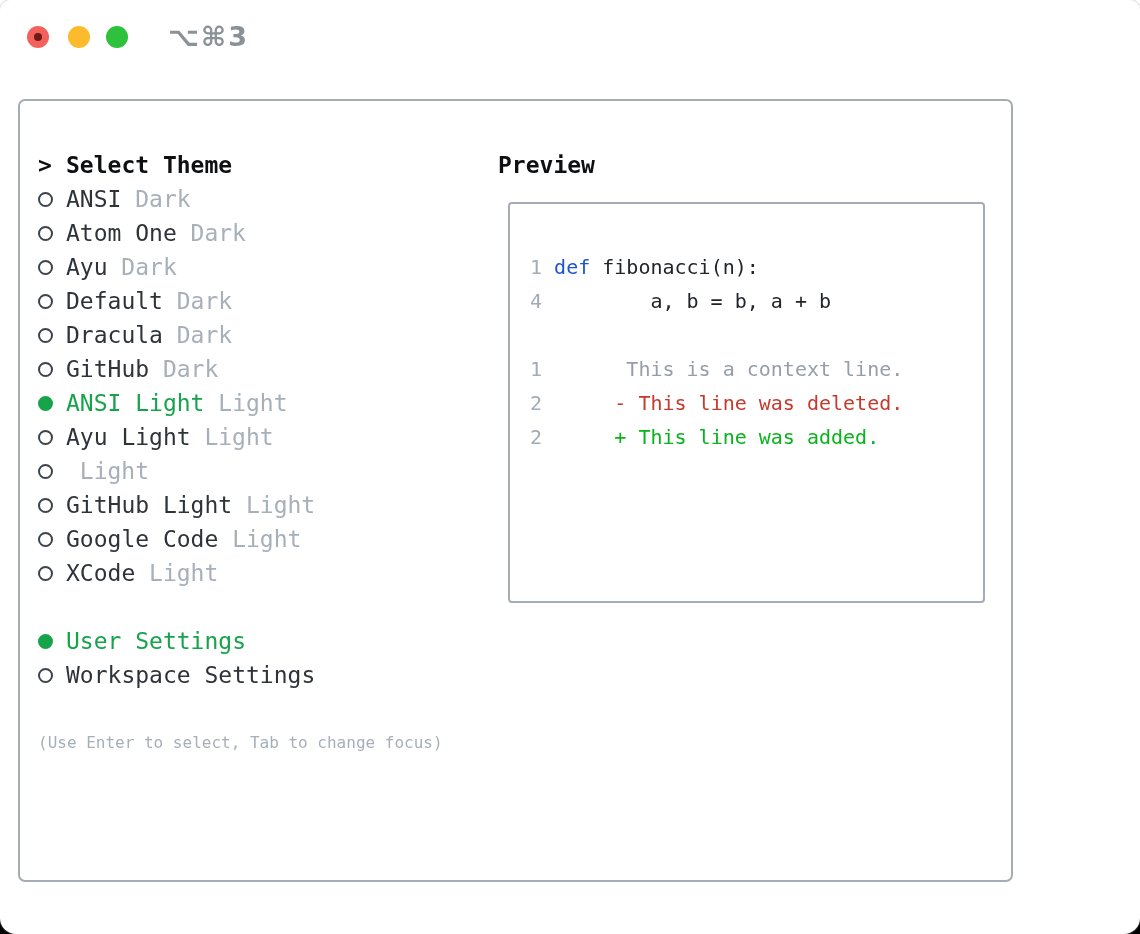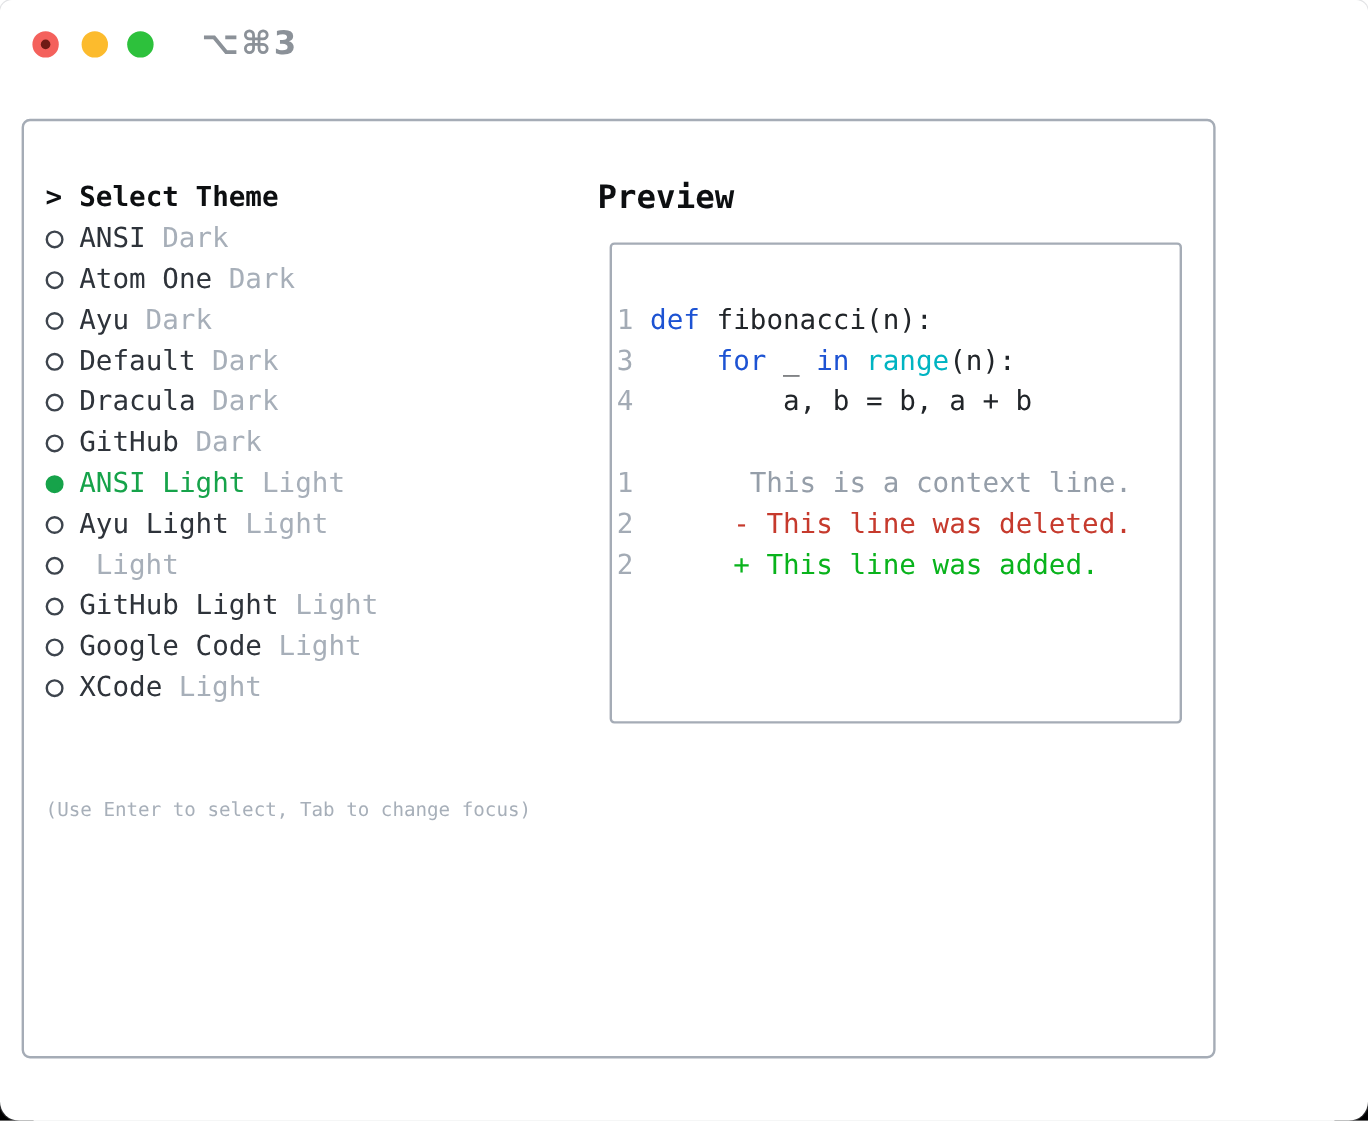--- a/index.html
+++ b/index.html
@@ -43,28 +43,28 @@
   .radio{width:15px;height:15px;box-sizing:border-box;border:2px solid var(--radio);border-radius:50%;}
   .radio.on{background:var(--green-sel);border-color:var(--green-sel);}
   .name{color:var(--text);white-space:pre;}
   .option.selected .name{color:var(--green-sel);text-align:center;}
   .suffix{color:var(--muted);margin-left:13.8px;white-space:pre;}
   .hint{width:420px;line-height:34px;color:var(--muted);font-size:16px;}
   .spacer{height:34px;}
   
   .preview-heading{
     position:absolute;left:478px;top:47px;height:34px;line-height:34px;
-    font-weight:bold;font-size:27px;color:var(--heading);
+    font-weight:bold;font-size:23px;color:var(--heading);
   }
   .preview-box{
     position:absolute;left:488px;top:101px;width:477px;height:401px;
     box-sizing:border-box;border:2px solid var(--border);border-radius:4px;
     background:#fff;overflow:hidden;
   }
-  .code{padding:46px 0 0 4px;font-size:23px;line-height:34px;}
+  .code{padding:46px 0 0 20px;font-size:20px;line-height:34px;}
   .code-line{white-space:pre;height:34px;}
   .seg-num{color:var(--linenum);}
   .seg-p{color:var(--plain);}
   .seg-k{color:var(--kw);}
   .seg-b{color:var(--builtin);}
   .seg-g{color:var(--green);}
   .seg-r{color:var(--red);}
   .seg-x{color:var(--ctx);}
 </style>
 </head>
@@ -174,32 +174,45 @@
               <span class="radio"></span>
             </span>
             <span class="name">XCode</span>
             <span class="suffix">Light</span>
           </div>
         </div>
 
       <div class="spacer"></div>
 
 
+      <div id="apply-options">
+          <div class="row option selected">
+            <span class="marker">
+              <span class="radio on"></span>
+            </span>
+            <span class="name">User Settings</span>
+          </div>
+          <div class="row option">
+            <span class="marker">
+              <span class="radio"></span>
+            </span>
+            <span class="name">Workspace Settings</span>
+          </div>
+        </div>
 
       <div class="spacer"></div>
 
       <div class="hint">(Use Enter to select, Tab to change focus)</div>
     </div>
 
     <div class="preview-heading">Preview</div>
 
     <div class="preview-box">
       <div class="code" id="code-lines">
           <div class="code-line"><span class="seg-num">1</span><span class="seg-p"> </span><span class="seg-k">def</span><span class="seg-p"> fibonacci(n):</span></div>
-          <div class="code-line"><span class="seg-num">3</span><span class="seg-p">     </span><span class="seg-k">for</span><span class="seg-p"> _ </span><span class="seg-k">in</span><span class="seg-p"> </span><span class="seg-b">range</span><span class="seg-p">(n):</span></div>
           <div class="code-line"><span class="seg-num">4</span><span class="seg-p">         a, b = b, a + b</span></div>
           <div class="code-line">&nbsp;</div>
           <div class="code-line"><span class="seg-num">1</span><span class="seg-x">       This is a context line.</span></div>
           <div class="code-line"><span class="seg-num">2</span><span class="seg-p">      </span><span class="seg-r">- This line was deleted.</span></div>
           <div class="code-line"><span class="seg-num">2</span><span class="seg-p">      </span><span class="seg-g">+ This line was added.</span></div>
         </div>
     </div>
 
   </div>
 </div>

